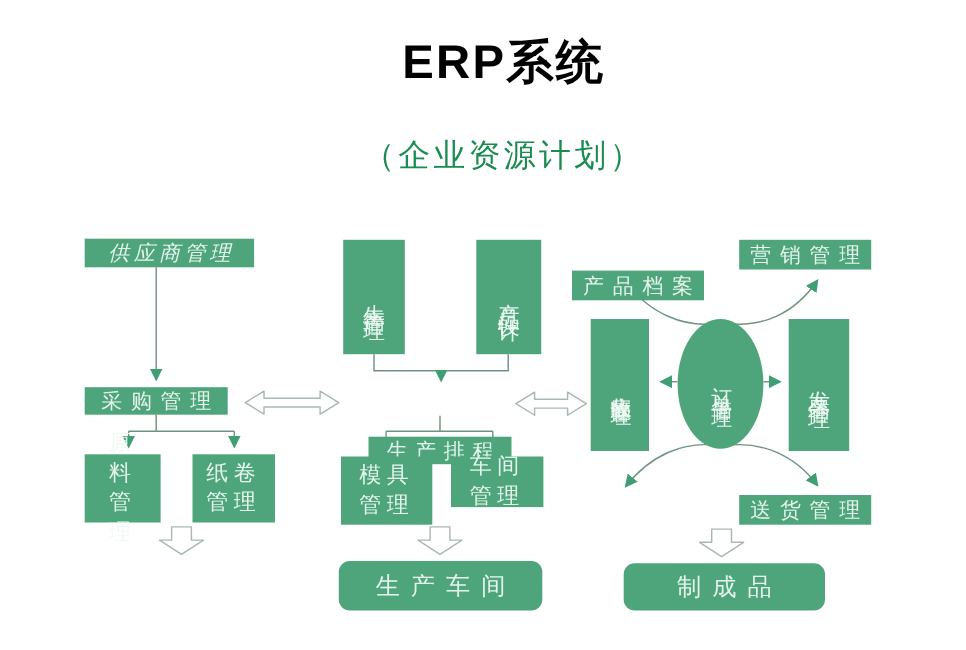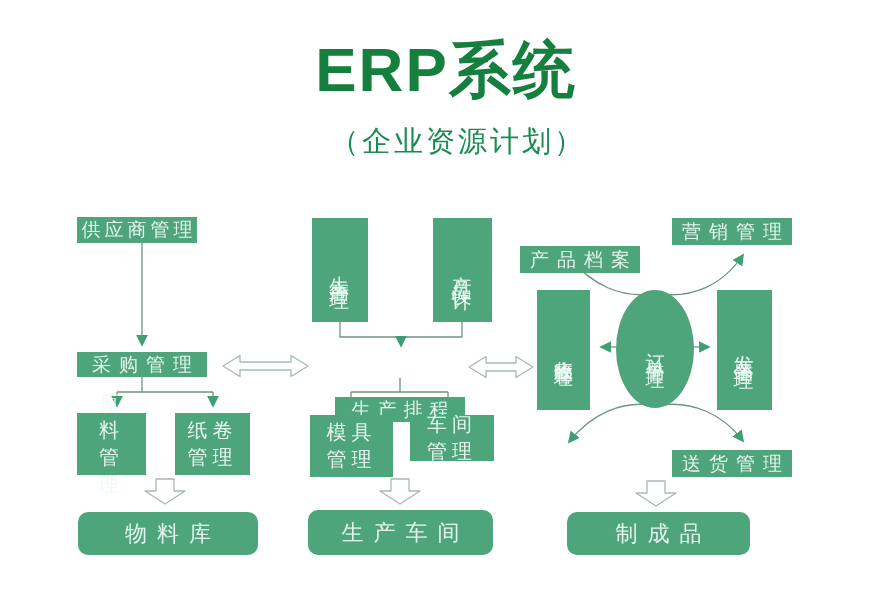--- a/index.html
+++ b/index.html
@@ -4,43 +4,43 @@
 <style>
   html,body{margin:0;padding:0;background:#ffffff;}
   #canvas{
     position:relative;
     width:878px;height:591px;
     background:#ffffff;
     overflow:hidden;
     font-family:"Liberation Serif","DejaVu Serif",serif;
   }
   #title{
-    position:absolute;left:446px;top:28px;transform:translateX(-50%);
+    position:absolute;left:458px;top:28px;transform:translateX(-50%);
     font-family:"Liberation Sans","DejaVu Sans",sans-serif;
-    font-weight:800;font-size:62px;letter-spacing:2px;
-    color:#15803d;white-space:nowrap;
+    font-weight:800;font-size:43px;letter-spacing:2px;
+    color:#000000;white-space:nowrap;
   }
   #subtitle{
     position:absolute;left:458px;top:122px;transform:translateX(-50%);
     font-size:29px;letter-spacing:3px;color:#1a8c52;white-space:nowrap;
     font-family:"Liberation Serif","DejaVu Serif",serif;
   }
   #wires{position:absolute;left:0;top:0;z-index:1;}
   .node{
     position:absolute;z-index:2;
     background:#4ea57c;color:rgba(240,250,244,0.93);
     display:flex;align-items:center;justify-content:center;
     box-sizing:border-box;text-align:center;
     font-family:"Liberation Serif","DejaVu Serif",serif;
   }
   .vert{writing-mode:vertical-rl;text-orientation:upright;}
   .twoline{font-size:20px;letter-spacing:5px;line-height:27px;padding:0 12px;}
   .rounded{border-radius:10px;font-size:22px;letter-spacing:10px;text-indent:10px;white-space:nowrap;}
 
-  #n-supplier    {left:77px;  top:217px; width:120px; height:26px; font-size:19px; letter-spacing:4px; text-indent:4px; white-space:nowrap;}
+  #n-supplier    {left:77px;  top:217px; width:154px; height:26px; font-size:19px; letter-spacing:4px; text-indent:4px; white-space:nowrap;font-style:italic;}
   #n-purchasing  {left:77px;  top:352px; width:130px; height:25px; font-size:19px; letter-spacing:8px; text-indent:8px; white-space:nowrap;}
   #n-raw         {left:77px;  top:413px; width:69px;  height:62px;}
   #n-paper       {left:175px; top:413px; width:75px;  height:62px;}
   #n-warehouse   {left:78px;  top:512px; width:180px; height:43px;}
   #n-prodmgmt    {left:312px; top:218px; width:56px;  height:104px; font-size:20px; letter-spacing:5px;}
   #n-design      {left:433px; top:218px; width:59px;  height:104px; font-size:20px; letter-spacing:5px;}
   #n-sched       {left:335px; top:353px; width:130px; height:25px; font-size:19px; letter-spacing:7px; text-indent:7px; white-space:nowrap;margin-top:44px;}
   #n-mold        {left:310px; top:415px; width:83px;  height:62px;}
   #n-workshop    {left:410px; top:415px; width:84px;  height:46px;}
   #n-prodworkshop{left:308px; top:510px; width:185px; height:45px;}
@@ -98,21 +98,20 @@
 
       <path d="M223,366 L240,355.5 L240,362 L291,362 L291,355.5 L308,366 L291,376.5 L291,370 L240,370 L240,376.5 Z"></path>
       <path d="M469,367 L486,356.5 L486,363 L516,363 L516,356.5 L533,367 L516,377.5 L516,371 L486,371 L486,377.5 Z"></path>
     </g>
   </svg>
 
   <div class="node" id="n-supplier">供应商管理</div>
   <div class="node" id="n-purchasing">采购管理</div>
   <div class="node twoline" id="n-raw">原料管理</div>
   <div class="node twoline" id="n-paper">纸卷管理</div>
-  <div class="node rounded" id="n-warehouse">物料库</div>
 
   <div class="node vert" id="n-prodmgmt">生产管理</div>
   <div class="node vert" id="n-design">产品设计</div>
   <div class="node" id="n-sched">生产排程</div>
   <div class="node twoline" id="n-mold">模具管理</div>
   <div class="node twoline" id="n-workshop">车间管理</div>
   <div class="node rounded" id="n-prodworkshop">生产车间</div>
 
   <div class="node" id="n-archive">产品档案</div>
   <div class="node" id="n-marketing">营销管理</div>

